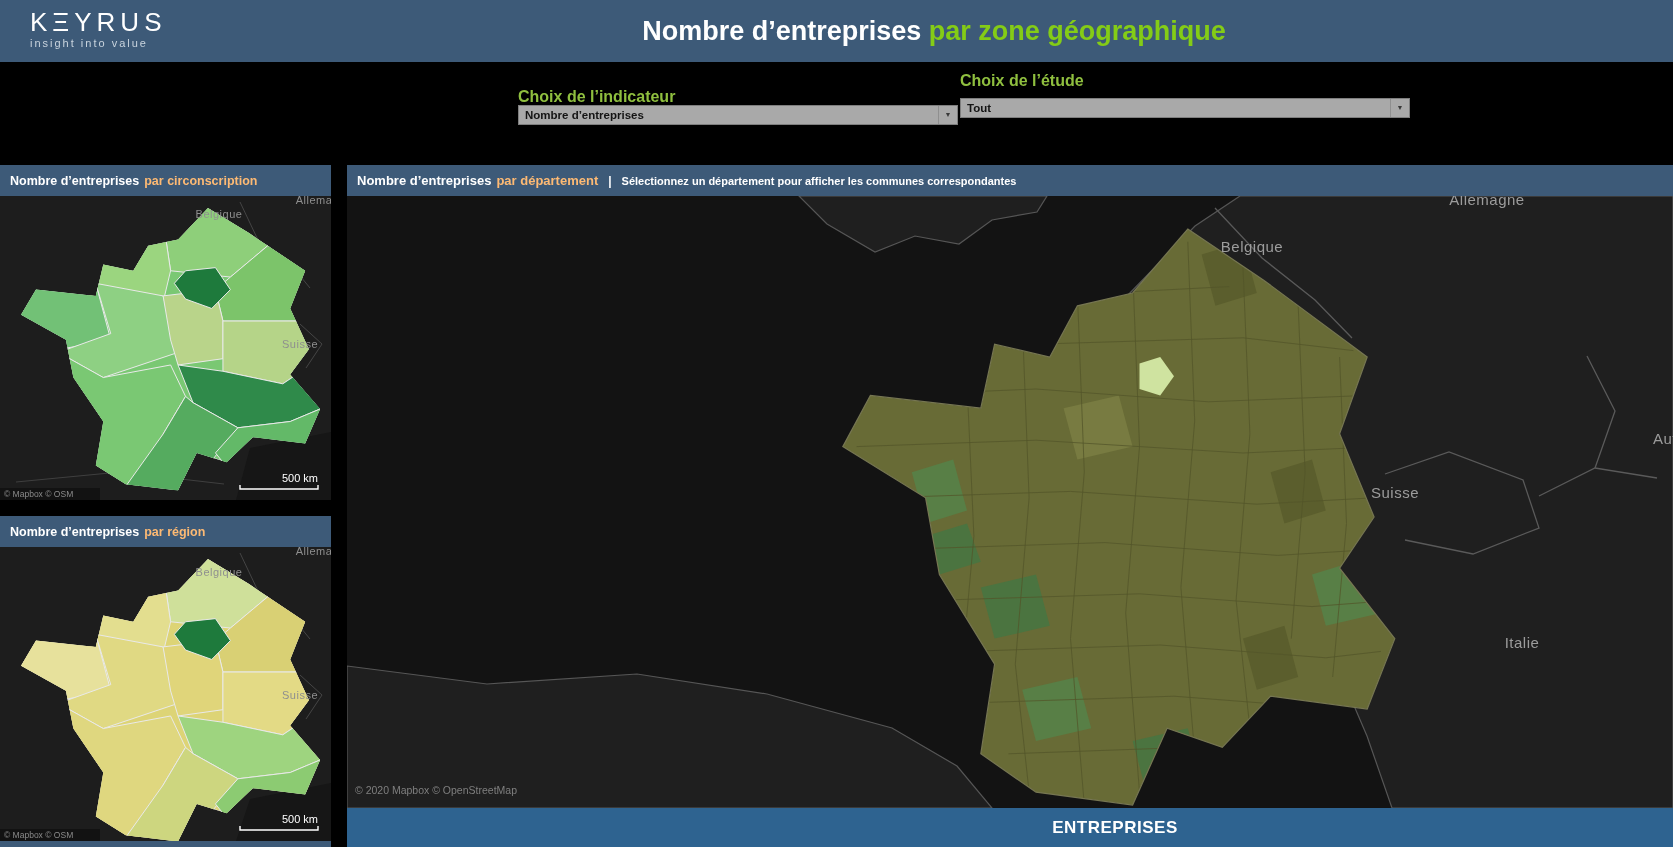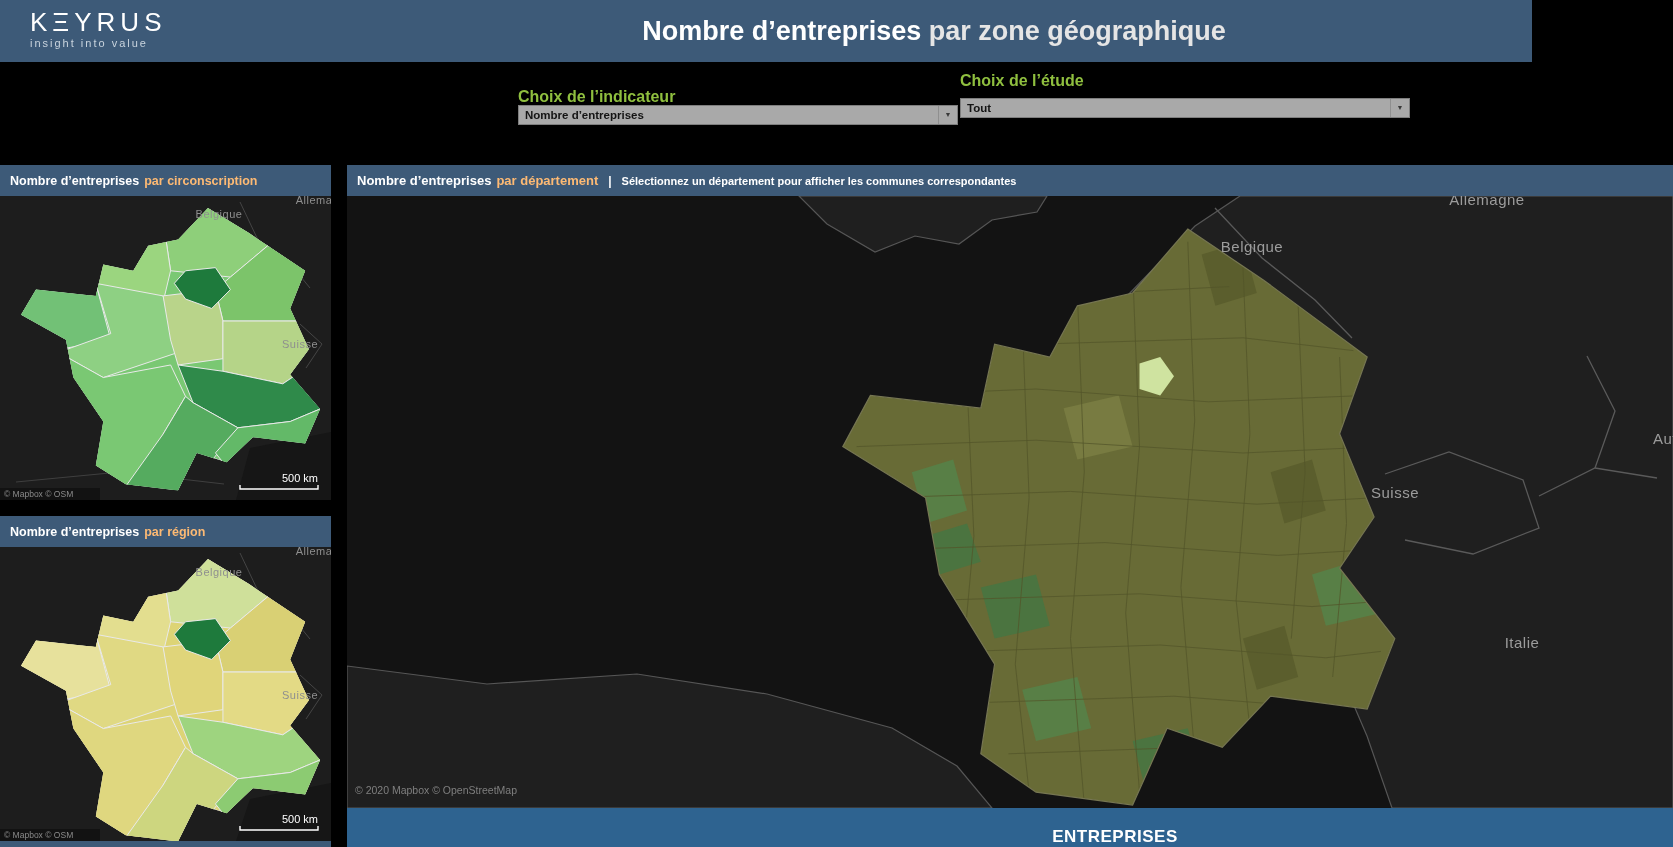--- a/index.html
+++ b/index.html
@@ -4,27 +4,27 @@
 <style>
   html,body{margin:0;padding:0;}
   body{
     width:1673px;height:847px;position:relative;overflow:hidden;
     background:#000;font-family:"Liberation Sans",sans-serif;
     -webkit-font-smoothing:antialiased;
   }
   .abs{position:absolute;}
 
   
-  .header{left:0;top:0;width:1532px;height:62px;background:#3d5a78;}
+  .header{left:0;top:0;width:1673px;height:62px;background:#3d5a78;}
   .logo{left:30px;top:8px;color:#fff;}
   .logo-text{font-size:26px;letter-spacing:5px;font-weight:400;line-height:28px;}
   .logo-tagline{font-size:11px;color:#c9d4de;letter-spacing:2px;margin-top:1px;}
   .title-wrap{left:0;top:0;width:1673px;height:62px;display:flex;align-items:center;justify-content:center;padding-left:195px;box-sizing:border-box;}
   .title{font-size:27px;font-weight:bold;color:#fff;white-space:nowrap;}
-  .title .accent{color:#e5e5e5;}
+  .title .accent{color:#84cc16;}
 
   
   .filter-label{font-size:16px;font-weight:bold;color:#8fbf3f;}
   .dropdown{height:20px;background:#a9a9a9;border:1px solid #7e7e7e;display:flex;align-items:center;box-sizing:border-box;cursor:pointer;}
   .dd-value{flex:1;font-size:11.5px;font-weight:bold;color:#141414;padding-left:6px;white-space:nowrap;overflow:hidden;}
   .dd-caret{width:18px;text-align:center;font-size:7px;color:#3a3a3a;border-left:1px solid #8f8f8f;line-height:18px;}
 
   
   .panel-header{background:#3d5a78;display:flex;align-items:center;box-sizing:border-box;padding-left:10px;white-space:nowrap;overflow:hidden;}
   .ph-main{font-weight:bold;color:#fff;}
@@ -44,21 +44,21 @@
   .map-label{fill:#9c9c9c;letter-spacing:0.5px;}
   .small-label{font-size:11px;fill:#8f8f8f;}
   .big-label{font-size:15px;}
   .scale-text{font-size:11px;fill:#fff;}
   .scale-line{stroke:#fff;stroke-width:1.4;fill:none;}
   .attr-bg{fill:rgba(10,10,10,0.55);}
   .attr-text{font-size:8.5px;fill:#8a8a8a;}
   .attr-text-main{font-size:10.5px;fill:#7f7f7f;}
 
   
-  .footer-bar{left:347px;top:808px;width:1326px;height:39px;background:#2e6390;display:flex;align-items:flex-end;justify-content:center;padding-left:210px;box-sizing:border-box;}
+  .footer-bar{left:347px;top:808px;width:1326px;height:39px;background:#2e6390;display:flex;align-items:center;justify-content:center;padding-left:210px;box-sizing:border-box;}
   .footer-text{color:#fff;font-size:17px;font-weight:bold;letter-spacing:0.5px;}
   .left-sliver{left:0;top:841px;width:331px;height:6px;background:#3d5a78;}
 </style>
 </head>
 <body>
 
 <div class="abs header">
   <div class="abs logo">
     <div class="logo-text">KΞYRUS</div>
     <div class="logo-tagline">insight into value</div>

